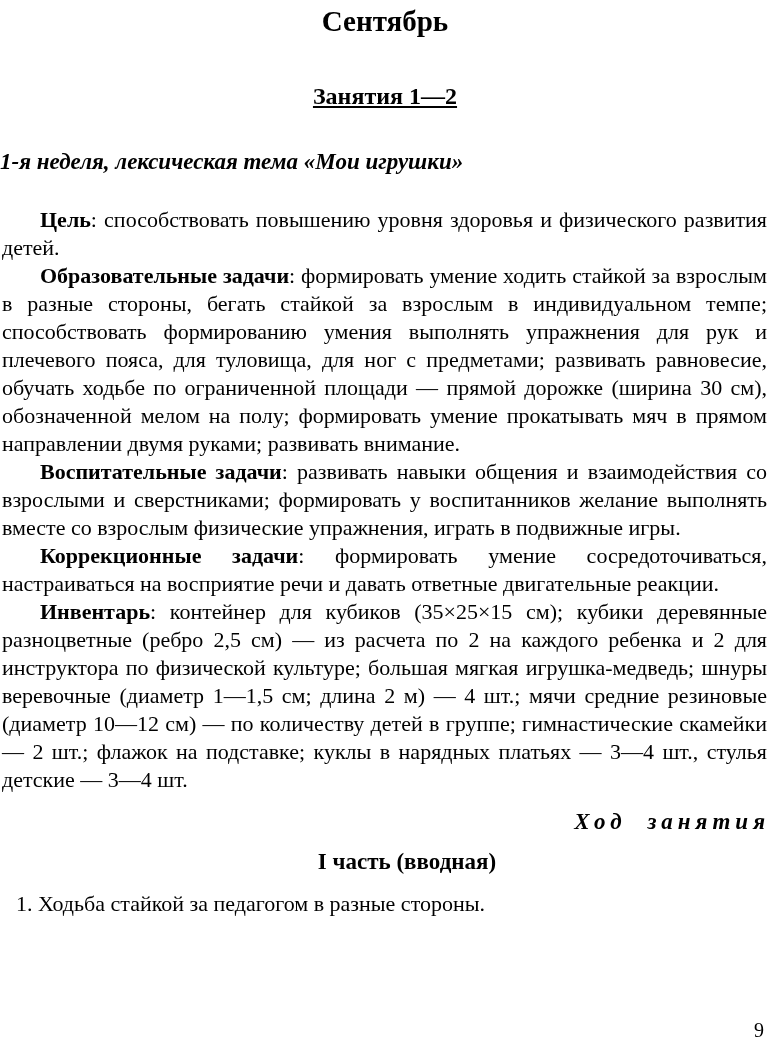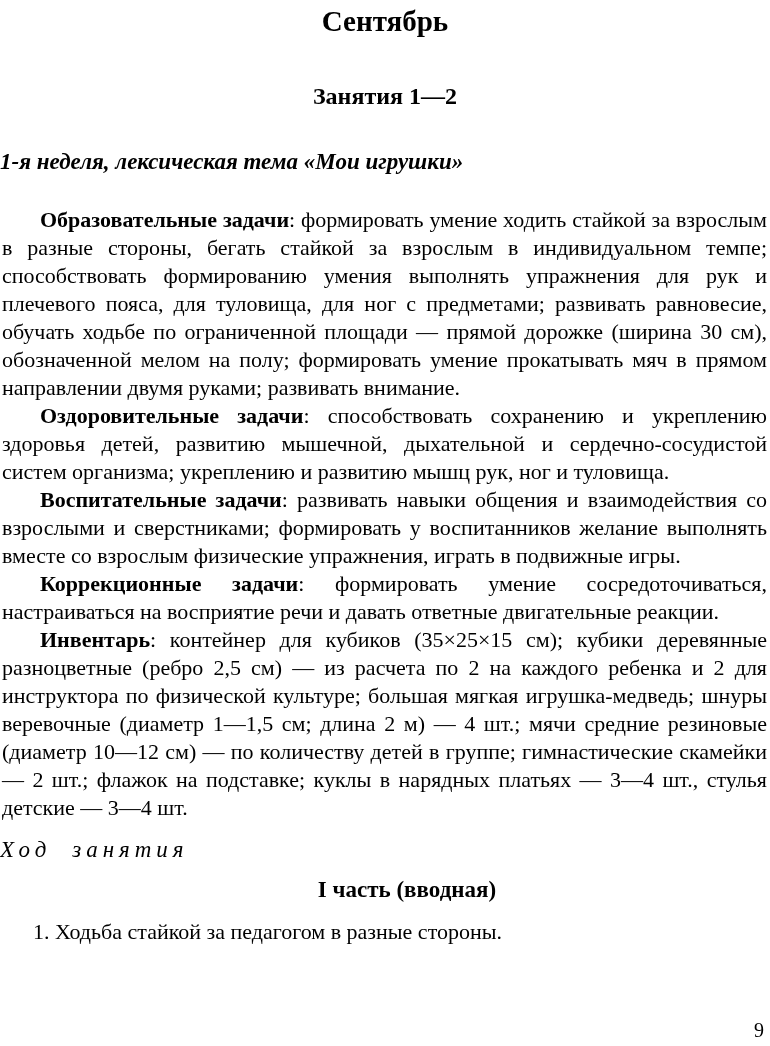--- a/index.html
+++ b/index.html
@@ -28,20 +28,21 @@
     font-size: 29px;
     font-weight: bold;
     line-height: 38px;
   }
   .lessons-title {
     margin: 42px 0 0 0;
     text-align: center;
     font-size: 24px;
     font-weight: bold;
     line-height: 28px;
+    text-decoration: underline;
   }
   .week-theme {
     margin: 38px 0 0 0;
     text-align: left;
     font-size: 23px;
     font-weight: bold;
     font-style: italic;
     line-height: 28px;
   }
   .body-text {
@@ -55,39 +56,39 @@
   }
   .para {
     margin: 0;
     text-indent: 38px;
   }
   .para .label {
     font-weight: bold;
   }
   .section-heading {
     margin: 14px 0 12px 0;
-    text-align: left;
+    text-align: right;
     font-size: 23px;
-    font-weight: normal;
+    font-weight: bold;
     font-style: italic;
     letter-spacing: 5px;
     word-spacing: 10px;
     line-height: 28px;
   }
   .part-heading {
     margin: 12px 0 0 0;
     text-align: center;
     font-size: 23px;
     font-weight: bold;
     line-height: 28px;
     padding-left: 44px;
   }
   .steps {
     margin-top: 14px;
-    padding-left: 33px;
+    padding-left: 16px;
     font-size: 22px;
     line-height: 28px;
   }
   .step {
     margin: 0;
   }
   .page-number {
     position: absolute;
     right: 6px;
     bottom: 6px;
@@ -100,22 +101,22 @@
 
 <div class="page">
 
   <h1 class="month-title">Сентябрь</h1>
 
   <h2 class="lessons-title">Занятия 1—2</h2>
 
   <h3 class="week-theme">1-я неделя, лексическая тема «Мои игрушки»</h3>
 
   <div class="body-text" lang="ru">
+    <p class="para"><span class="label">Цель</span><span>: способствовать повышению уровня здоровья и физического развития детей.</span></p>
     <p class="para"><span class="label">Образовательные задачи</span><span>: формировать умение ходить стайкой за взрослым в разные стороны, бегать стайкой за взрослым в индивидуальном темпе; способствовать формированию умения выполнять упражнения для рук и плечевого пояса, для туловища, для ног с предметами; развивать равновесие, обучать ходьбе по ограниченной площади — прямой дорожке (ширина 30 см), обозначенной мелом на полу; формировать умение прокатывать мяч в прямом направлении двумя руками; развивать внимание.</span></p>
-    <p class="para"><span class="label">Оздоровительные задачи</span><span>: способствовать сохранению и укреплению здоровья детей, развитию мышечной, дыхательной и сердечно-сосудистой систем организма; укреплению и развитию мышц рук, ног и туловища.</span></p>
     <p class="para"><span class="label">Воспитательные задачи</span><span>: развивать навыки общения и взаимодействия со взрослыми и сверстниками; формировать у воспитанников желание выполнять вместе со взрослым физические упражнения, играть в подвижные игры.</span></p>
     <p class="para"><span class="label">Коррекционные задачи</span><span>: формировать умение сосредоточиваться, настраиваться на восприятие речи и давать ответные двигательные реакции.</span></p>
     <p class="para"><span class="label">Инвентарь</span><span>: контейнер для кубиков (35×25×15 см); кубики деревянные разноцветные (ребро 2,5 см) — из расчета по 2 на каждого ребенка и 2 для инструктора по физической культуре; большая мягкая игрушка-медведь; шнуры веревочные (диаметр 1—1,5 см; длина 2 м) — 4 шт.; мячи средние резиновые (диаметр 10—12 см) — по количеству детей в группе; гимнастические скамейки — 2 шт.; флажок на подставке; куклы в нарядных платьях — 3—4 шт., стулья детские — 3—4 шт.</span></p>
   </div>
 
   <div class="section-heading">Ход занятия</div>
 
   <div class="part-heading">I часть (вводная)</div>
 
   <div class="steps">

